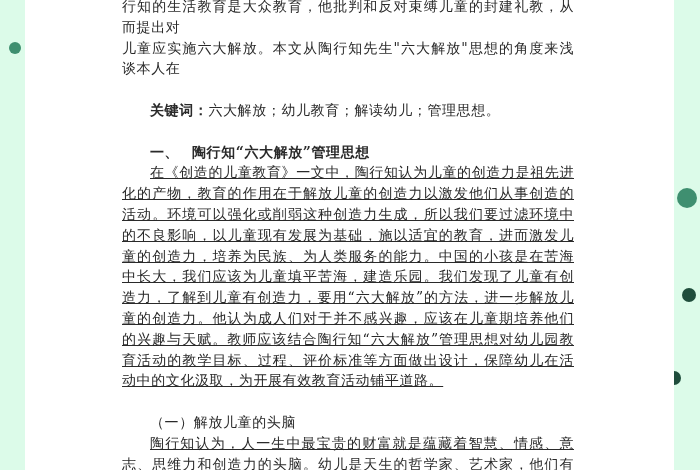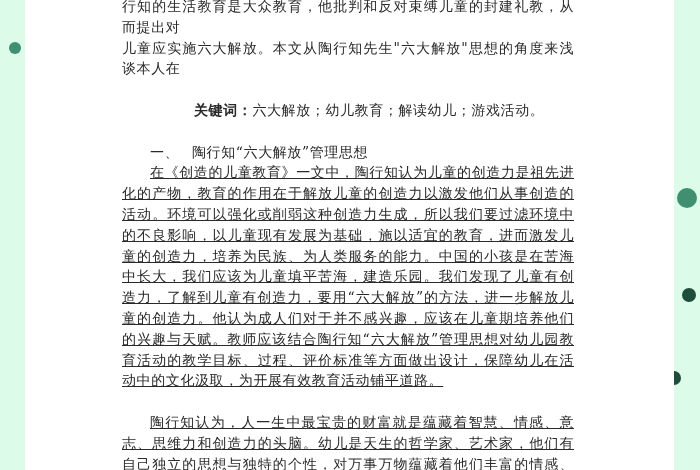--- a/index.html
+++ b/index.html
@@ -14,44 +14,45 @@
     background:#ffffff; overflow:hidden; z-index:2;
   }
   .text {
     position:absolute; left:97px; top:-4px; width:452px;
     font-size:14px; line-height:20.8px; color:#2a2a2a;
     letter-spacing:0.6px;
   }
   .text p { margin:0; text-align:justify; text-align-last:left; }
   .indent { text-indent:28px;text-decoration:underline; }
   .gap { height:20.8px; }
-  .kw-label { font-weight:bold;margin-left:44px; }
+  .kw-label { font-weight:bold; }
   .kw { padding-left:28px; }
-  .h1 { padding-left:28px; font-weight:normal; }
+  .h1 { padding-left:28px; font-weight:bold; }
   .h1 .num { display:inline-block; width:42px; }
   .h2 { padding-left:28px; }
 </style>
 </head>
 <body>
 
 <div class="dot" style="left:9px; top:42px; width:12px; height:12px; background:#3f8f70;"></div>
 <div class="dot" style="left:677px; top:188px; width:20px; height:20px; background:#3f8f70;"></div>
 <div class="dot" style="left:682px; top:288px; width:14px; height:14px; background:#1f4d3c;"></div>
 <div class="dot" style="left:667px; top:371px; width:14px; height:14px; background:#1f4d3c; z-index:1;"></div>
 
 <div class="page">
   <div class="text">
 
     <p>行知的生活教育是大众教育，他批判和反对束缚儿童的封建礼教，从而提出对</p>
     <p>儿童应实施六大解放。本文从陶行知先生"六大解放"思想的角度来浅谈本人在</p>
 
     <div class="gap"></div>
-    <p class="kw"><span class="kw-label">关键词：</span><span>六大解放；幼儿教育；解读幼儿；游戏活动。</span></p>
+    <p class="kw"><span class="kw-label">关键词：</span><span>六大解放；幼儿教育；解读幼儿；管理思想。</span></p>
     <div class="gap"></div>
 
     <p class="h1"><span class="num">一、</span><span>陶行知“六大解放”管理思想</span></p>
     <p class="indent">在《创造的儿童教育》一文中，陶行知认为儿童的创造力是祖先进化的产物，教育的作用在于解放儿童的创造力以激发他们从事创造的活动。环境可以强化或削弱这种创造力生成，所以我们要过滤环境中的不良影响，以儿童现有发展为基础，施以适宜的教育，进而激发儿童的创造力，培养为民族、为人类服务的能力。中国的小孩是在苦海中长大，我们应该为儿童填平苦海，建造乐园。我们发现了儿童有创造力，了解到儿童有创造力，要用“六大解放”的方法，进一步解放儿童的创造力。他认为成人们对于并不感兴趣，应该在儿童期培养他们的兴趣与天赋。教师应该结合陶行知“六大解放”管理思想对幼儿园教育活动的教学目标、过程、评价标准等方面做出设计，保障幼儿在活动中的文化汲取，为开展有效教育活动铺平道路。</p>
 
     <div class="gap"></div>
+    <p class="h2">（一）解放儿童的头脑</p>
     <p class="indent">陶行知认为，人一生中最宝贵的财富就是蕴藏着智慧、情感、意志、思维力和创造力的头脑。幼儿是天生的哲学家、艺术家，他们有自己独立的思想与独特的个性，对万事万物蕴藏着他们丰富的情感、哲学的智慧和奇怪而又有说服力的想法[1]。陶行知认为我们首先要将裹头布撕掉。他认为自从有了裹头布，儿童的头脑就被成见层层裹挟，所以我们要解放头脑，撕掉精神的裹头布，使中华民族的创造力可以突围而出[2]。</p>
 
   </div>
 </div>
 
 </body></html>

